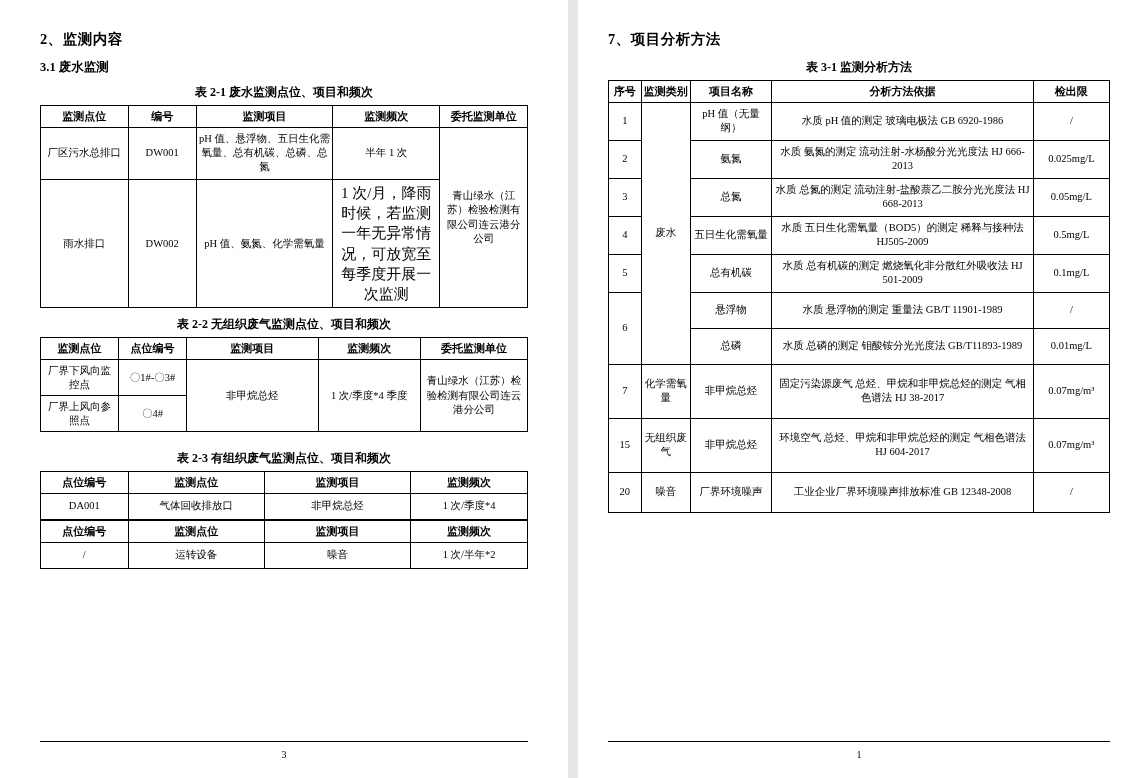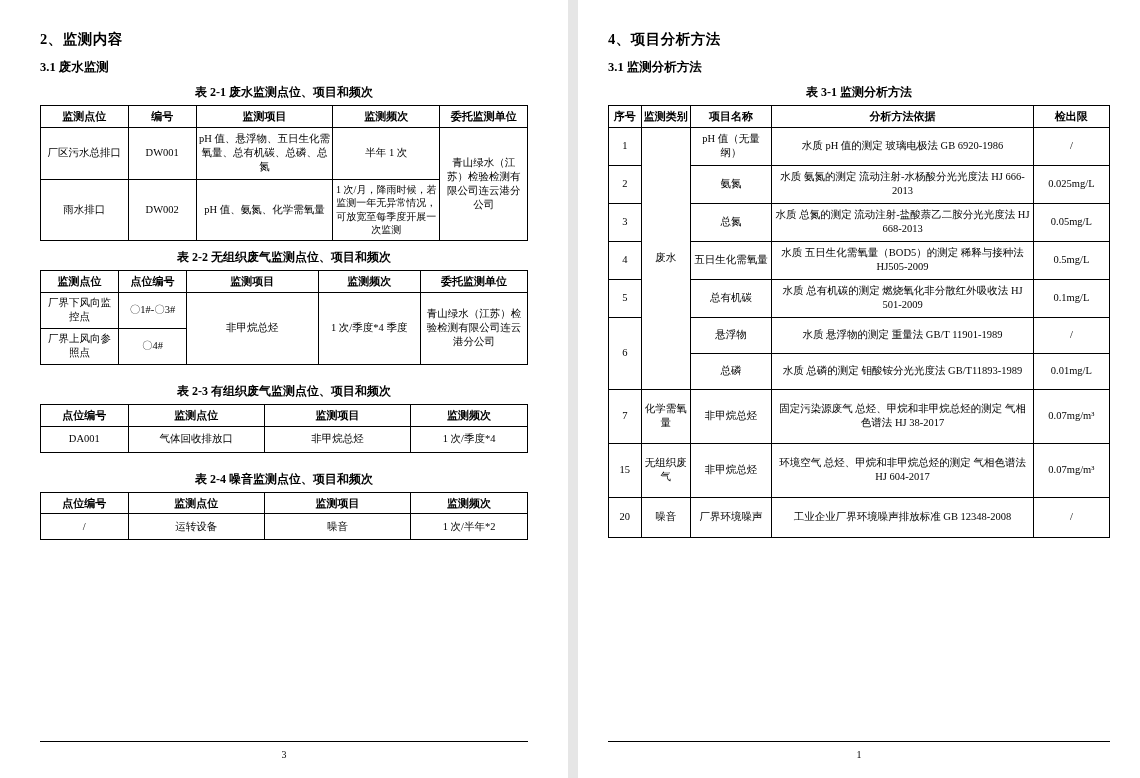--- a/index.html
+++ b/index.html
@@ -66,21 +66,21 @@
     padding: 3px 2px;
     text-align: center;
     vertical-align: middle;
     line-height: 1.35;
     font-weight: normal;
   }
   table th {
     font-weight: bold;
     font-size: 11px;
   }
-  .small { font-size: 10px; }
+  .small { font-size: 15px; }
   .pg-num {
     position: absolute;
     bottom: 18px;
     left: 0; right: 0;
     text-align: center;
     font-size: 10px;
   }
   .pg-rule {
     position: absolute;
     bottom: 36px;
@@ -184,21 +184,20 @@
       </tr>
       <tr style="height:26px">
         <td>DA001</td>
         <td>气体回收排放口</td>
         <td>非甲烷总烃</td>
         <td>1 次/季度*4</td>
       </tr>
     </tbody>
       </table>
 
-    <div class="tbl-title mt18">表 2-4  噪音监测点位、项目和频次</div>
     <table>
       <colgroup>
         <col style="width:18%">
           <col style="width:28%">
           <col style="width:30%">
           <col style="width:24%">
       </colgroup>
       <tbody>
           <tr>
         <th>点位编号</th>
@@ -216,22 +215,21 @@
       </table>
 
     <div class="pg-rule"></div>
     <div class="pg-num">3</div>
   </div>
 
   <div class="gutter"></div>
 
   <div class="page page-right">
 
-    <h2 class="sec">4、项目分析方法</h2>
-    <h3 class="sub">3.1 监测分析方法</h3>
+    <h2 class="sec">7、项目分析方法</h2>
 
     <div class="tbl-title">表 3-1   监测分析方法</div>
     <table>
       <colgroup>
         <col style="width:6%">
           <col style="width:9%">
           <col style="width:15%">
           <col style="width:48%">
           <col style="width:14%">
       </colgroup>

